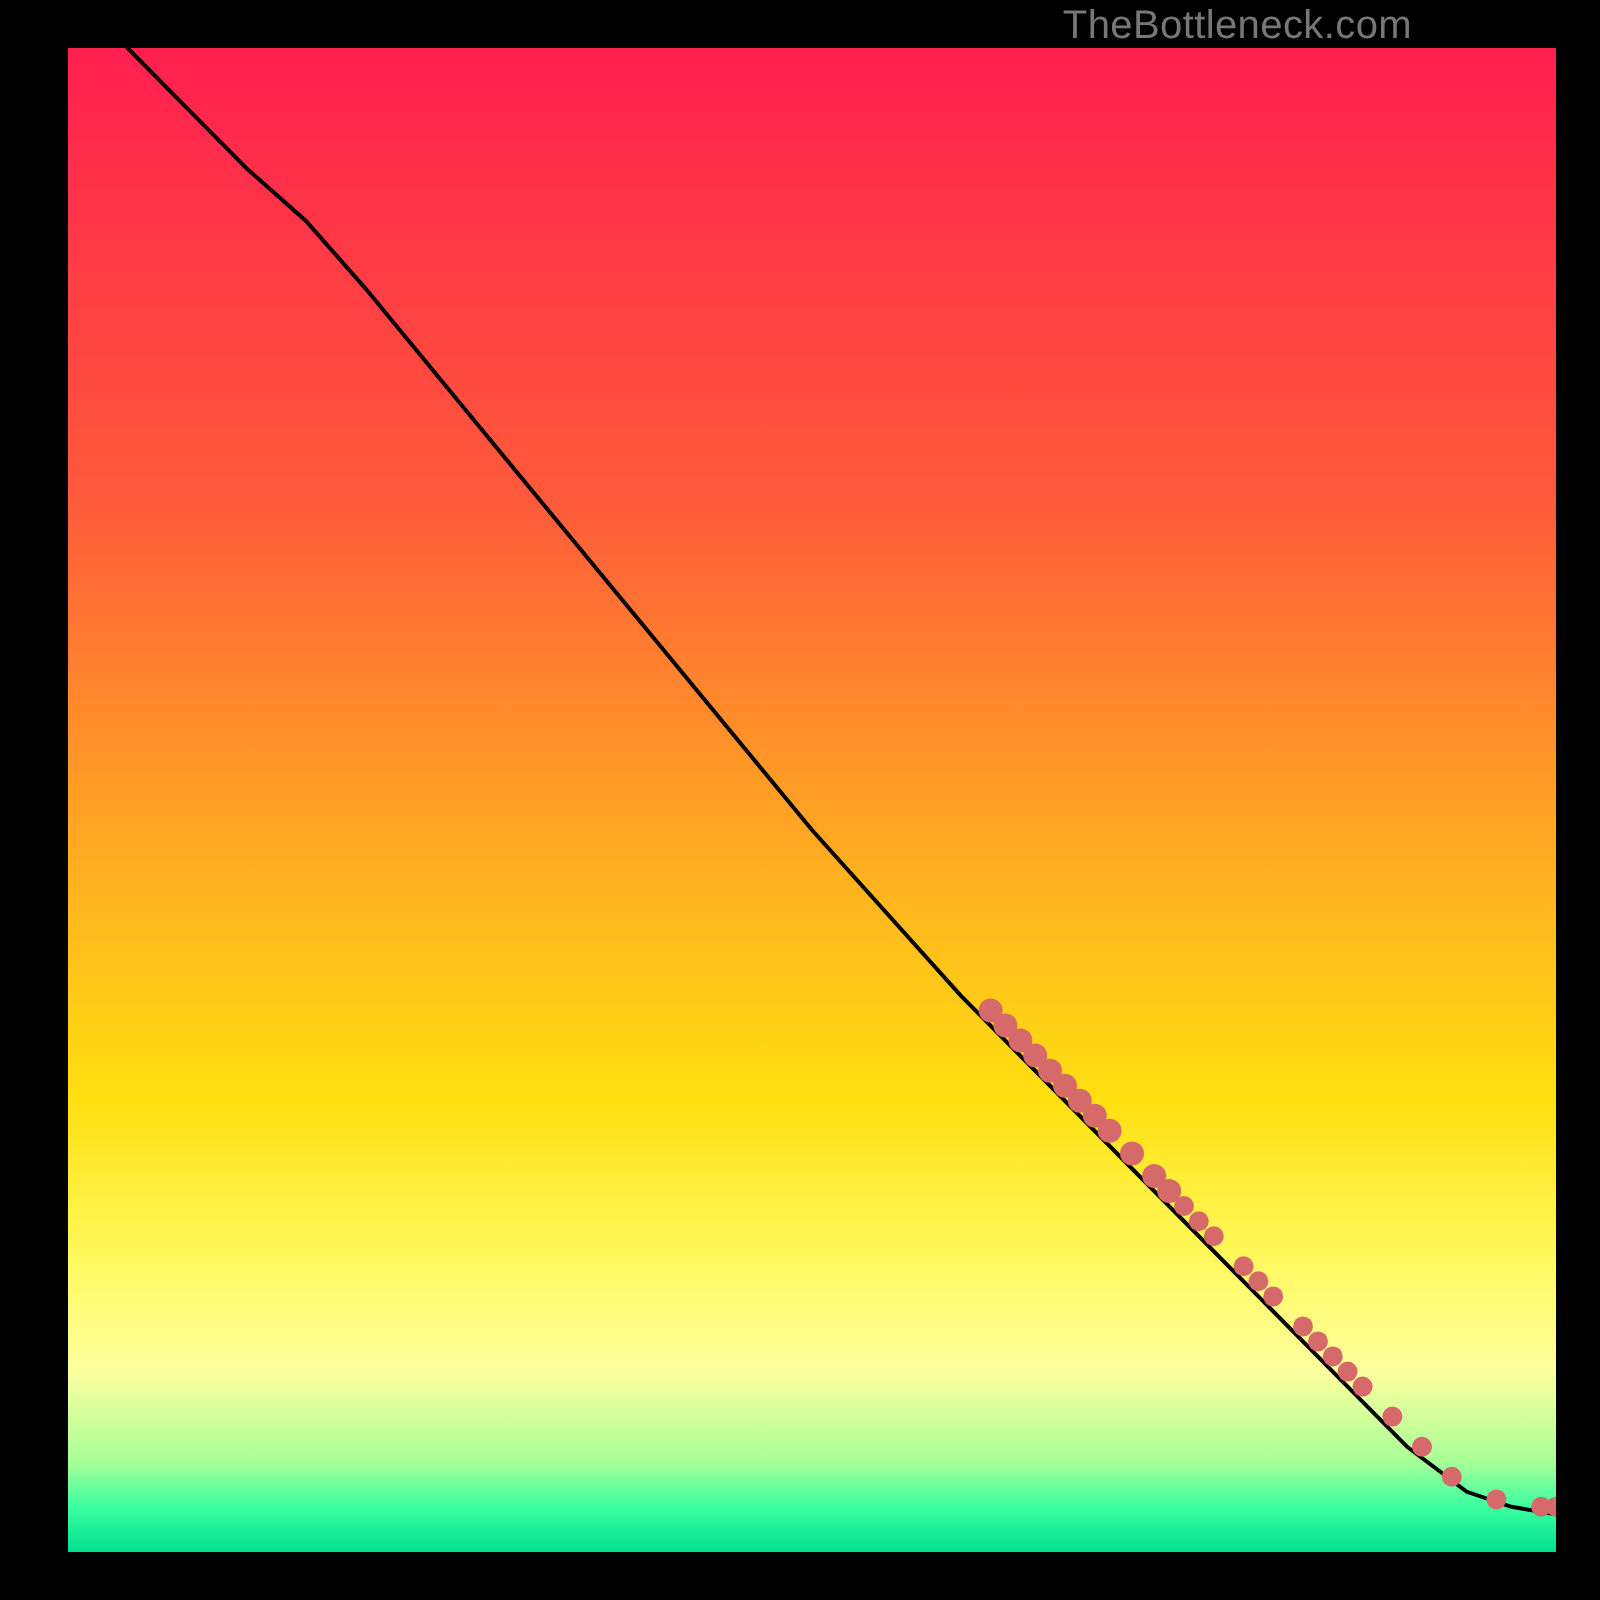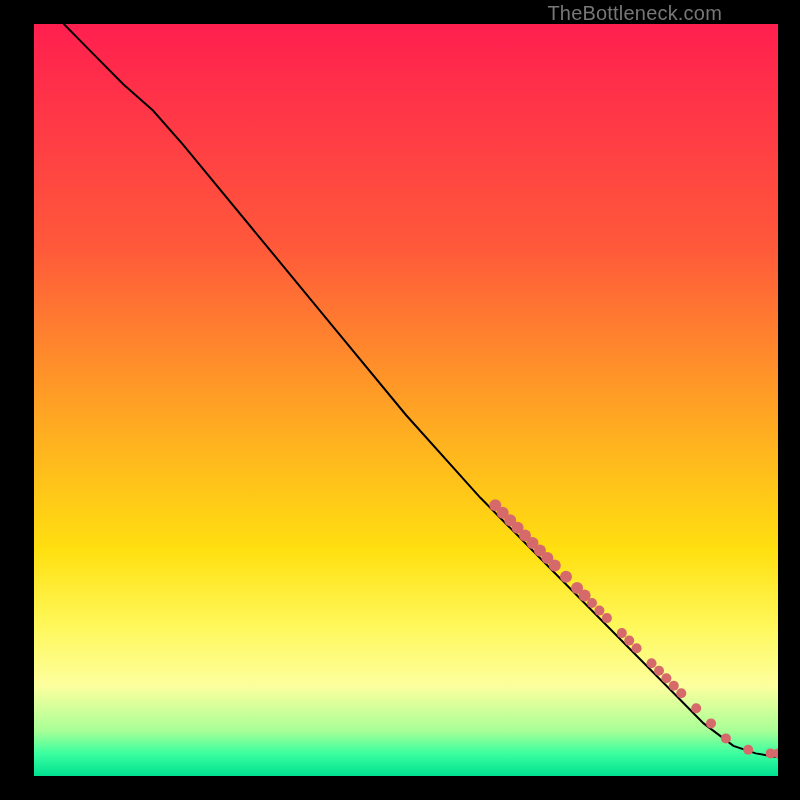--- a/index.html
+++ b/index.html
@@ -9,21 +9,20 @@
     height: 800px;
     background: #000;
     font-family: Arial, Helvetica, sans-serif;
     overflow: hidden;
   }
   .frame {
     position: relative;
     width: 716px;
     height: 800px;
     background: #000;
-    padding-left: 16px;
   }
   .watermark {
     position: absolute;
     top: 2px;
     right: 10px;
     color: #777;
     font-size: 20px;
     font-weight: 500;
     letter-spacing: 0.2px;
     z-index: 10;

